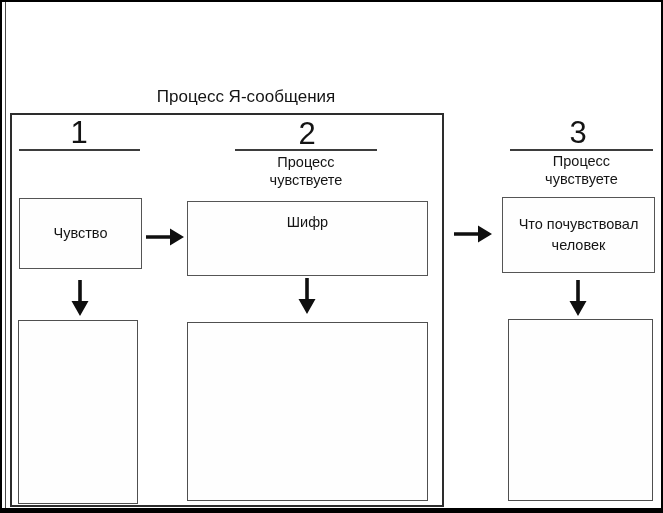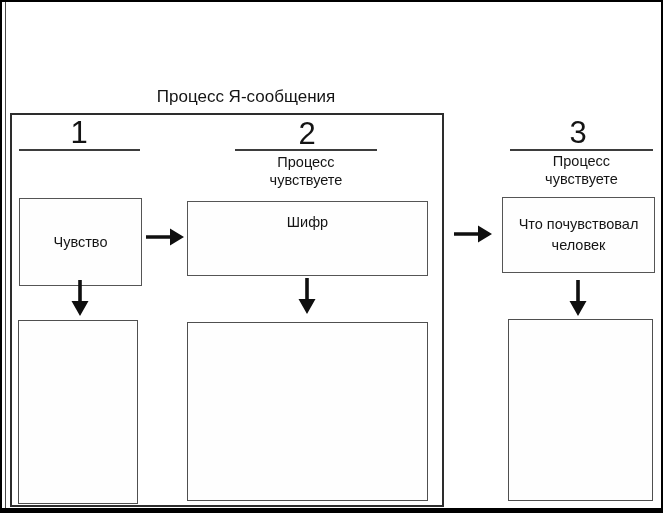--- a/index.html
+++ b/index.html
@@ -65,21 +65,21 @@
 <div class="page">
 
   <div class="inner-left-line"></div>
 
   <div class="title">Процесс Я-сообщения</div>
 
   <div class="big-rect"></div>
 
   <div class="step-num" style="left:77px; top:115px;">1</div>
   <div class="rule" style="left:17px; top:147px; width:121px;"></div>
-  <div class="dbox" style="left:17px; top:196px; width:123px; height:88px;">
+  <div class="dbox" style="left:17px; top:196px; width:123px; height:71px;">
     <span>Чувство</span>
   </div>
   <div class="arrow abs" style="left:68px; top:278px;">
     <svg width="20" height="36" viewBox="0 0 20 36" xmlns="http://www.w3.org/2000/svg">
       <path d="M8.2,0 H11.8 V21 H18.5 L10,36 L1.5,21 H8.2 Z"></path>
     </svg>
   </div>
   <div class="ebox" style="left:16px; top:318px; width:120px; height:184px;"></div>
 
   <div class="arrow abs" style="left:144px; top:225px;">

